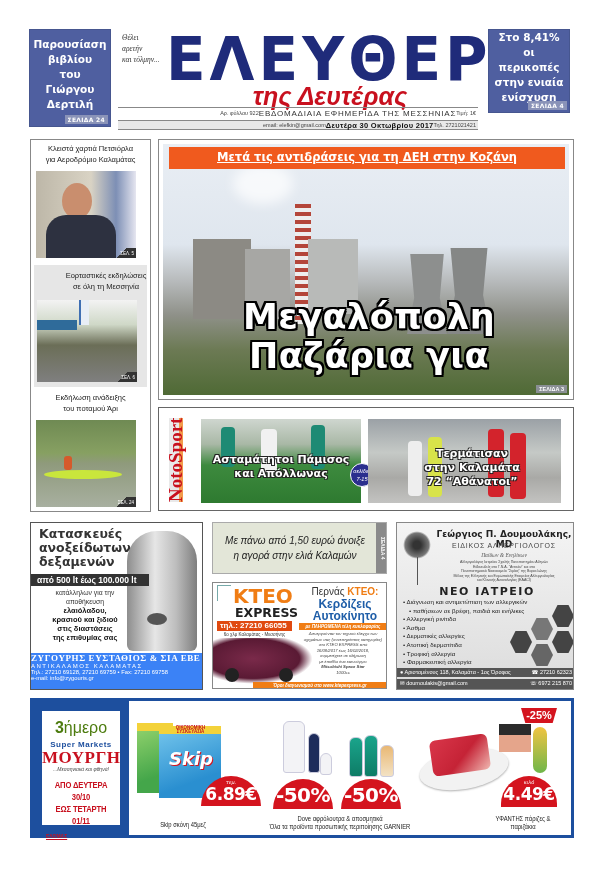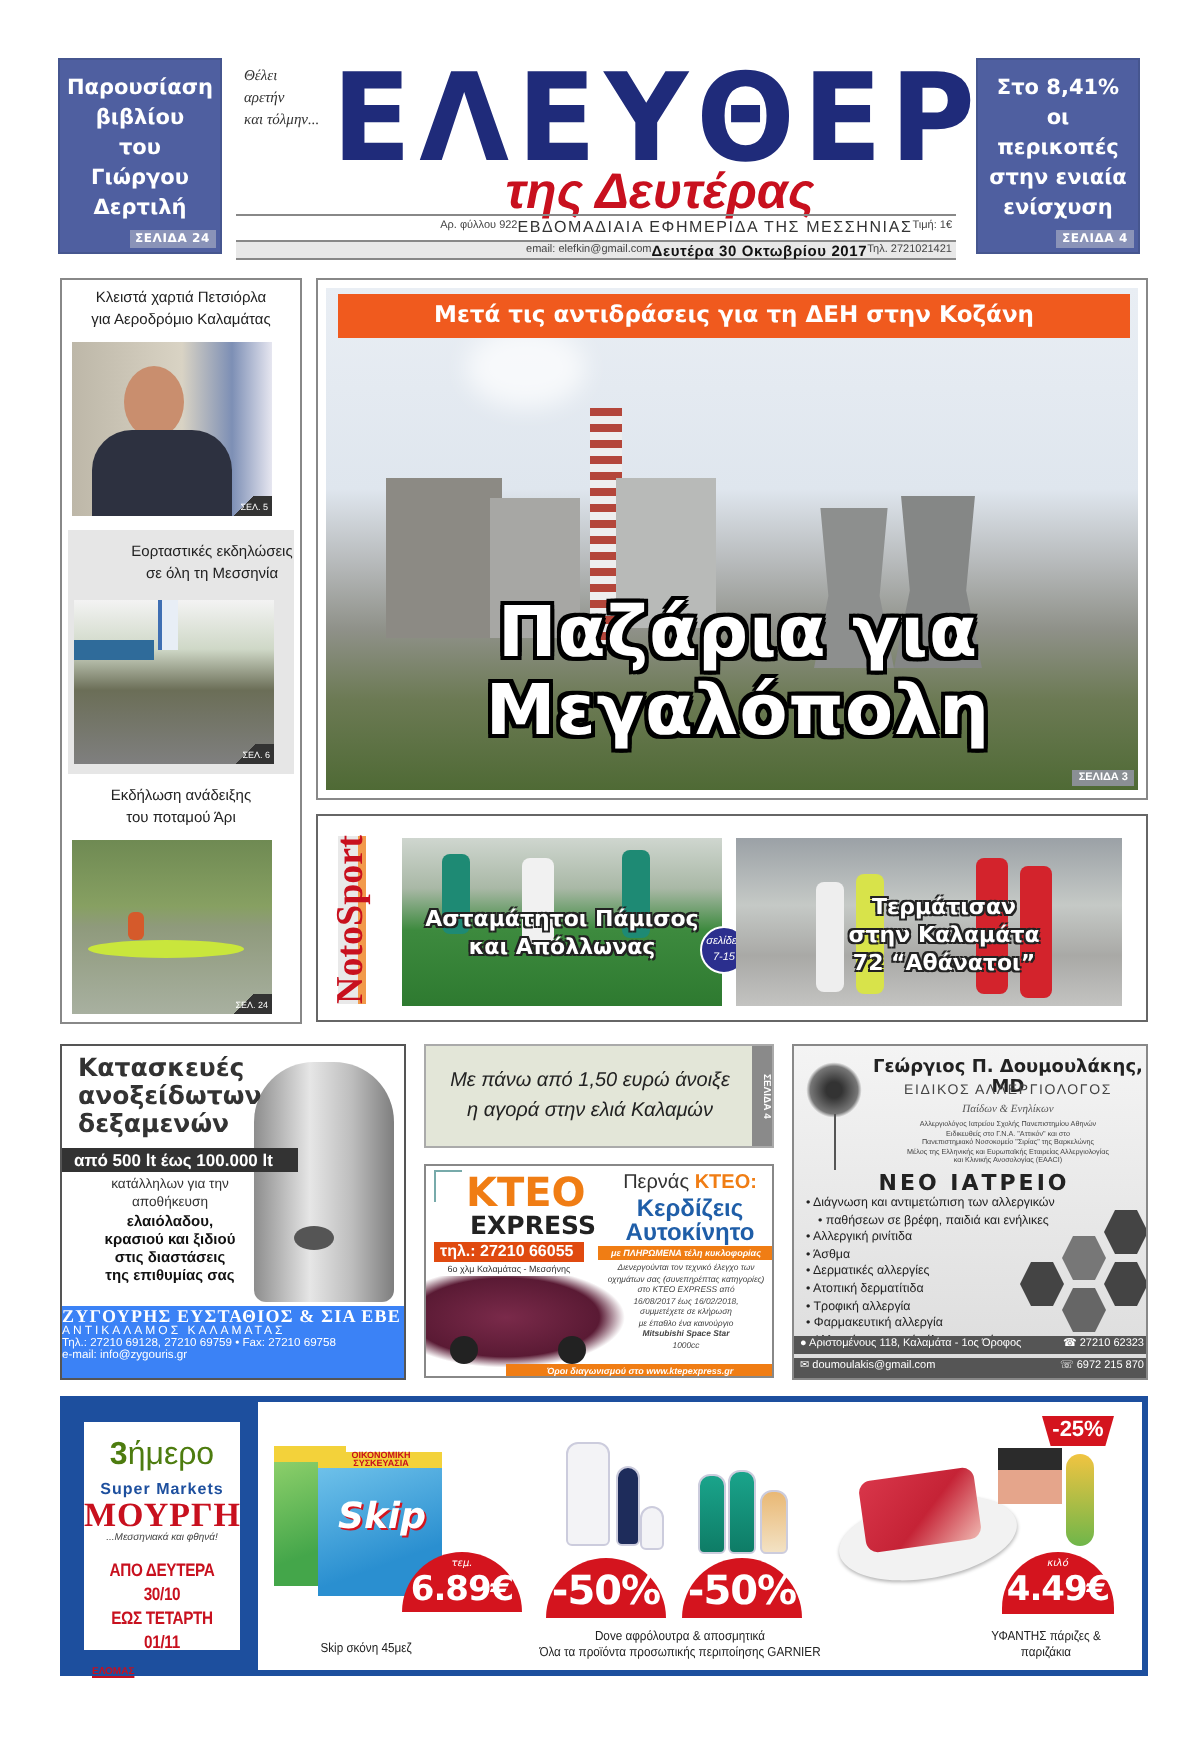--- a/index.html
+++ b/index.html
@@ -55,21 +55,21 @@
   .ph-river { background: linear-gradient(180deg, #6f8a53 0%, #87a062 38%, #8f9a7c 50%, #a8b0a0 100%); }
 
   
   .lead-frame { border: 1px solid #888; background: #fff; }
   .lead-photo {
     background: linear-gradient(180deg, #e9eef4 0%, #dfe6ee 40%, #b6b9ba 55%, #8f9189 68%, #6c7a54 82%, #4f6a35 100%);
     overflow: hidden;
   }
   .kicker-bar {
     background: #f05a1e; color: #fff; font-family: "DejaVu Sans", sans-serif; font-weight: bold;
-    font-size: 11.5px; text-align: center; line-height: 21px;
+    font-size: 11.5px; text-align: center; line-height: 21px; text-decoration: underline;
   }
   .lead-headline {
     font-family: "DejaVu Sans", sans-serif; font-weight: bold; color: #fff;
     font-size: 35px; line-height: 39px; text-align: center;
     text-shadow: -2px -2px 0 #000, 2px -2px 0 #000, -2px 2px 0 #000, 2px 2px 0 #000, 0 2px 0 #000, 2px 0 0 #000, -2px 0 0 #000, 0 -2px 0 #000;
     letter-spacing: .5px;
   }
   .lead-pageref { background: #8a8f94; color: #fff; font-size: 5.5px; padding: 1px 3px; font-weight: bold; }
 
   
@@ -189,21 +189,21 @@
   <span>Αρ. φύλλου 922</span>
   <span class="center">ΕΒΔΟΜΑΔΙΑΙΑ ΕΦΗΜΕΡΙΔΑ ΤΗΣ ΜΕΣΣΗΝΙΑΣ</span>
   <span>Τιμή: 1€</span>
 </div>
 <div class="abs meta-row two bold-date" style="left:118px;top:120px;width:360px;height:10px;">
   <span>email: elefkin@gmail.com</span>
   <span class="center">Δευτέρα 30 Οκτωβρίου 2017</span>
   <span>Τηλ. 2721021421</span>
 </div>
 
-<div class="abs teaser-box" style="left:488px;top:29px;width:82px;height:98px;">
+<div class="abs teaser-box" style="left:488px;top:29px;width:82px;height:84px;">
   <div class="teaser-text">
     <div>Στο 8,41%</div>
     <div>οι περικοπές</div>
     <div>στην ενιαία</div>
     <div>ενίσχυση</div>
   </div>
   <span class="page-ref">ΣΕΛΙΔΑ 4</span>
 </div>
 
 <div class="abs left-col" style="left:30px;top:139px;width:121px;height:373px;">
@@ -251,22 +251,22 @@
     <div class="abs" style="left:132px;top:60px;width:16px;height:120px;background:repeating-linear-gradient(180deg,#b4463a 0 4px,#eee 4px 8px);"></div>
     <div class="abs" style="left:145px;top:95px;width:50px;height:75px;background:#b8bab8;"></div>
     <div class="abs" style="left:30px;top:95px;width:58px;height:80px;background:#8c8a84;"></div>
     <div class="abs" style="left:82px;top:105px;width:45px;height:70px;background:#a7a7a4;"></div>
     <div class="abs" style="left:244px;top:110px;width:40px;height:80px;background:#8d8f8e;clip-path:polygon(8% 0,92% 0,82% 55%,100% 100%,0 100%,18% 55%);"></div>
     <div class="abs" style="left:284px;top:104px;width:44px;height:86px;background:#858786;clip-path:polygon(8% 0,92% 0,82% 55%,100% 100%,0 100%,18% 55%);"></div>
     <div class="abs" style="left:70px;top:20px;width:60px;height:40px;border-radius:50%;background:rgba(255,255,255,.7);filter:blur(6px);"></div>
   </div>
   <div class="abs kicker-bar" style="left:10px;top:7px;width:396px;height:22px;">Μετά τις αντιδράσεις για τη ΔΕΗ στην Κοζάνη</div>
   <div class="abs lead-headline" style="left:40px;top:158px;width:340px;">
+    <div>Μεγαλόπολη</div>
     <div>Παζάρια για</div>
-    <div>Μεγαλόπολη</div>
   </div>
   <span class="abs lead-pageref" style="right:6px;bottom:6px;">ΣΕΛΙΔΑ 3</span>
 </div>
 
 <div class="abs sport-frame" style="left:158px;top:407px;width:416px;height:104px;">
   <div class="abs" style="left:10px;top:10px;width:14px;height:84px;background:linear-gradient(90deg,#e9e9e9 0 70%, #f29a4b 70%);"></div>
   <div class="abs notosport" style="left:6px;top:94px;">NotoSport</div>
 
   <div class="abs" style="left:42px;top:11px;width:160px;height:84px;background:linear-gradient(180deg,#cfd6cf 0%,#a9b8a6 30%,#3d8a3e 55%,#2e7a30 100%);overflow:hidden;">
     <div class="abs" style="left:20px;top:8px;width:14px;height:40px;background:#1e8a74;border-radius:4px;"></div>

